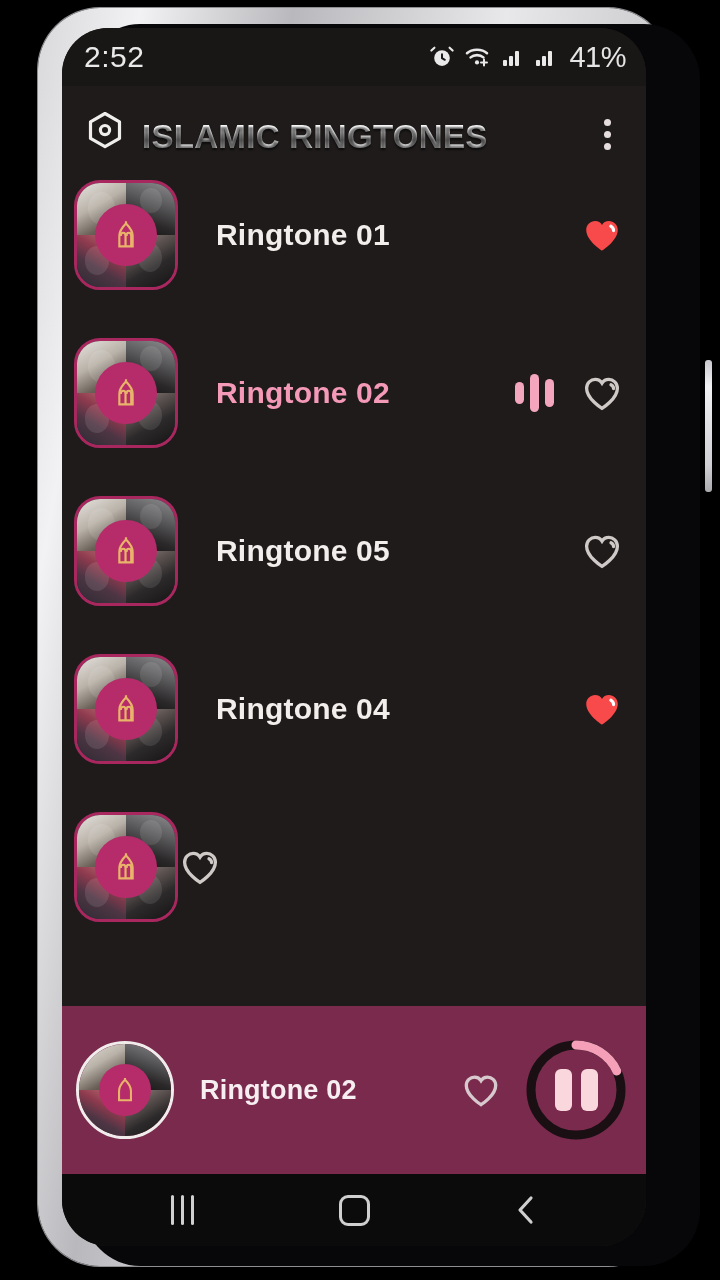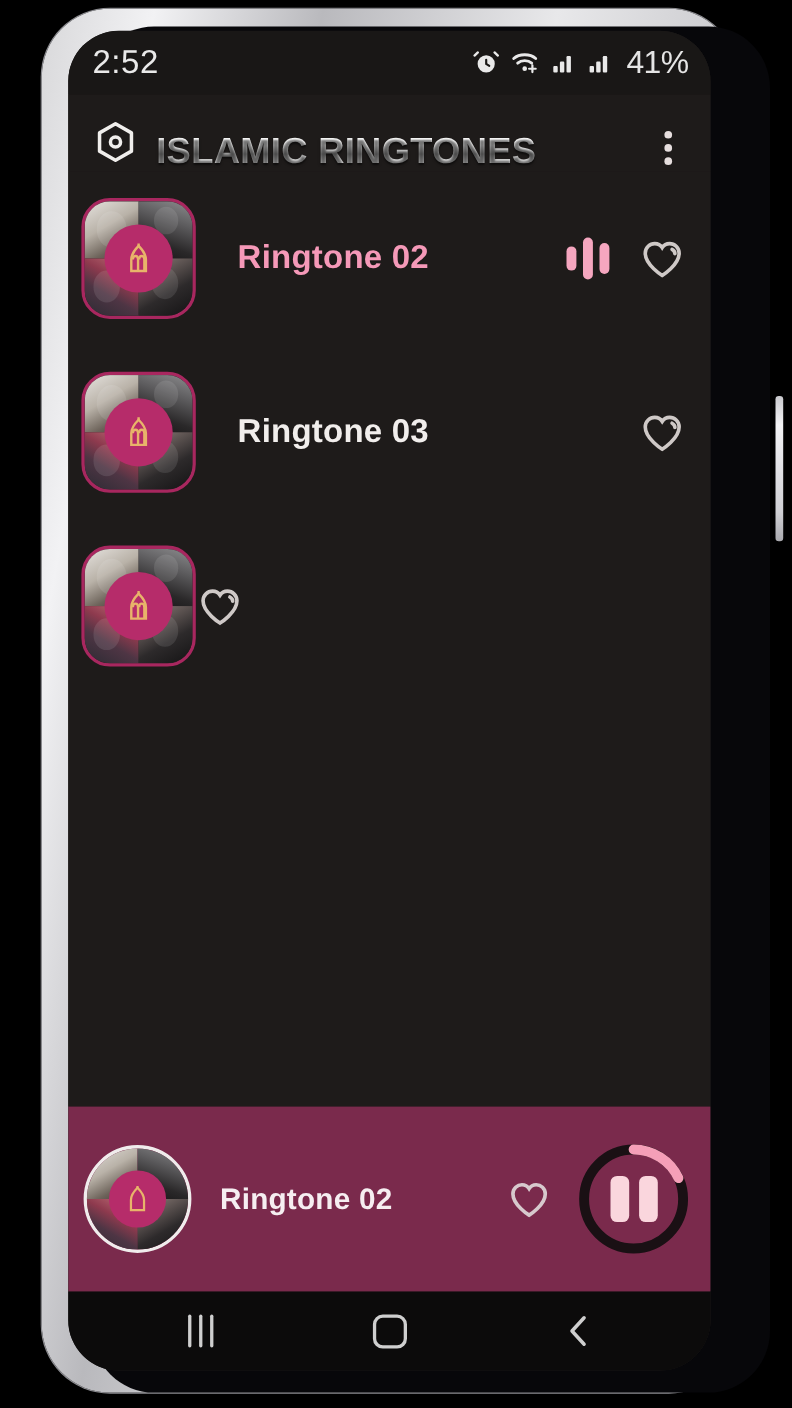--- a/index.html
+++ b/index.html
@@ -353,20 +353,45 @@
       </span>
       <div id="app-title">ISLAMIC RINGTONES</div>
       <div id="overflow-menu-button">
         <span></span>
         <span></span>
         <span></span>
       </div>
     </div>
 
     <div id="ringtone-list">
+        <div class="ringtone-row">
+          <div class="thumb">
+            <div class="quad q1"></div>
+            <div class="quad q2"></div>
+            <div class="quad q3"></div>
+            <div class="quad q4"></div>
+            <div class="mosque-circle">
+              <svg width="38" height="38" viewBox="0 0 40 40" fill="none" stroke="#e8b46a" stroke-width="2.3">
+                <path d="M20 8 C15 13 13 17 13 21 V32 H27 V21 C27 17 25 13 20 8 Z"></path>
+                <path d="M14.5 21 C14.5 19 15.6 17.6 17 17.6 C18.4 17.6 19.5 19 19.5 21 V32"></path>
+                <path d="M20.5 21 C20.5 19 21.6 17.6 23 17.6 C24.4 17.6 25.5 19 25.5 21 V32"></path>
+                <path d="M20 5.6 V8.4"></path>
+              </svg>
+            </div>
+          </div>
+          <div class="row-title">Ringtone 01</div>
+          <div class="row-right">
+            <span class="heart-btn">
+              <svg width="44" height="44" viewBox="0 0 24 24">
+                <path d="M12 20.6 C12 20.6 3.4 15.2 3.4 9.3 C3.4 6.3 5.8 4.4 8.2 4.4 C10 4.4 11.3 5.3 12 6.5 C12.7 5.3 14 4.4 15.8 4.4 C18.2 4.4 20.6 6.3 20.6 9.3 C20.6 15.2 12 20.6 12 20.6 Z" fill="#f84a4a"></path>
+                <path d="M16.8 7.2 C17.8 7.8 18.3 8.7 18.3 9.6" stroke="#ffffff" stroke-width="1.7" stroke-linecap="round" fill="none"></path>
+              </svg>
+            </span>
+          </div>
+        </div>
         <div class="ringtone-row active">
           <div class="thumb">
             <div class="quad q1"></div>
             <div class="quad q2"></div>
             <div class="quad q3"></div>
             <div class="quad q4"></div>
             <div class="mosque-circle">
               <svg width="38" height="38" viewBox="0 0 40 40" fill="none" stroke="#e8b46a" stroke-width="2.3">
                 <path d="M20 8 C15 13 13 17 13 21 V32 H27 V21 C27 17 25 13 20 8 Z"></path>
                 <path d="M14.5 21 C14.5 19 15.6 17.6 17 17.6 C18.4 17.6 19.5 19 19.5 21 V32"></path>
@@ -398,21 +423,21 @@
             <div class="quad q4"></div>
             <div class="mosque-circle">
               <svg width="38" height="38" viewBox="0 0 40 40" fill="none" stroke="#e8b46a" stroke-width="2.3">
                 <path d="M20 8 C15 13 13 17 13 21 V32 H27 V21 C27 17 25 13 20 8 Z"></path>
                 <path d="M14.5 21 C14.5 19 15.6 17.6 17 17.6 C18.4 17.6 19.5 19 19.5 21 V32"></path>
                 <path d="M20.5 21 C20.5 19 21.6 17.6 23 17.6 C24.4 17.6 25.5 19 25.5 21 V32"></path>
                 <path d="M20 5.6 V8.4"></path>
               </svg>
             </div>
           </div>
-          <div class="row-title">Ringtone 03</div>
+          <div class="row-title">Ringtone 05</div>
           <div class="row-right">
             <span class="heart-btn">
               <svg width="44" height="44" viewBox="0 0 24 24" fill="none" stroke="#cfc9c7" stroke-width="1.8">
                 <path d="M12 20.4 C12 20.4 3.6 15.2 3.6 9.4 C3.6 6.5 5.9 4.6 8.3 4.6 C10 4.6 11.3 5.5 12 6.6 C12.7 5.5 14 4.6 15.7 4.6 C18.1 4.6 20.4 6.5 20.4 9.4 C20.4 15.2 12 20.4 12 20.4 Z"></path>
                 <path d="M16.9 7.5 C17.8 8 18.3 8.8 18.3 9.6" stroke-linecap="round"></path>
               </svg>
             </span>
           </div>
         </div>
         <div class="ringtone-row">
@@ -423,20 +448,45 @@
             <div class="quad q4"></div>
             <div class="mosque-circle">
               <svg width="38" height="38" viewBox="0 0 40 40" fill="none" stroke="#e8b46a" stroke-width="2.3">
                 <path d="M20 8 C15 13 13 17 13 21 V32 H27 V21 C27 17 25 13 20 8 Z"></path>
                 <path d="M14.5 21 C14.5 19 15.6 17.6 17 17.6 C18.4 17.6 19.5 19 19.5 21 V32"></path>
                 <path d="M20.5 21 C20.5 19 21.6 17.6 23 17.6 C24.4 17.6 25.5 19 25.5 21 V32"></path>
                 <path d="M20 5.6 V8.4"></path>
               </svg>
             </div>
           </div>
+          <div class="row-title">Ringtone 04</div>
+          <div class="row-right">
+            <span class="heart-btn">
+              <svg width="44" height="44" viewBox="0 0 24 24">
+                <path d="M12 20.6 C12 20.6 3.4 15.2 3.4 9.3 C3.4 6.3 5.8 4.4 8.2 4.4 C10 4.4 11.3 5.3 12 6.5 C12.7 5.3 14 4.4 15.8 4.4 C18.2 4.4 20.6 6.3 20.6 9.3 C20.6 15.2 12 20.6 12 20.6 Z" fill="#f84a4a"></path>
+                <path d="M16.8 7.2 C17.8 7.8 18.3 8.7 18.3 9.6" stroke="#ffffff" stroke-width="1.7" stroke-linecap="round" fill="none"></path>
+              </svg>
+            </span>
+          </div>
+        </div>
+        <div class="ringtone-row">
+          <div class="thumb">
+            <div class="quad q1"></div>
+            <div class="quad q2"></div>
+            <div class="quad q3"></div>
+            <div class="quad q4"></div>
+            <div class="mosque-circle">
+              <svg width="38" height="38" viewBox="0 0 40 40" fill="none" stroke="#e8b46a" stroke-width="2.3">
+                <path d="M20 8 C15 13 13 17 13 21 V32 H27 V21 C27 17 25 13 20 8 Z"></path>
+                <path d="M14.5 21 C14.5 19 15.6 17.6 17 17.6 C18.4 17.6 19.5 19 19.5 21 V32"></path>
+                <path d="M20.5 21 C20.5 19 21.6 17.6 23 17.6 C24.4 17.6 25.5 19 25.5 21 V32"></path>
+                <path d="M20 5.6 V8.4"></path>
+              </svg>
+            </div>
+          </div>
           <div class="row-right">
             <span class="heart-btn">
               <svg width="44" height="44" viewBox="0 0 24 24" fill="none" stroke="#cfc9c7" stroke-width="1.8">
                 <path d="M12 20.4 C12 20.4 3.6 15.2 3.6 9.4 C3.6 6.5 5.9 4.6 8.3 4.6 C10 4.6 11.3 5.5 12 6.6 C12.7 5.5 14 4.6 15.7 4.6 C18.1 4.6 20.4 6.5 20.4 9.4 C20.4 15.2 12 20.4 12 20.4 Z"></path>
                 <path d="M16.9 7.5 C17.8 8 18.3 8.8 18.3 9.6" stroke-linecap="round"></path>
               </svg>
             </span>
           </div>
         </div>
       </div>

